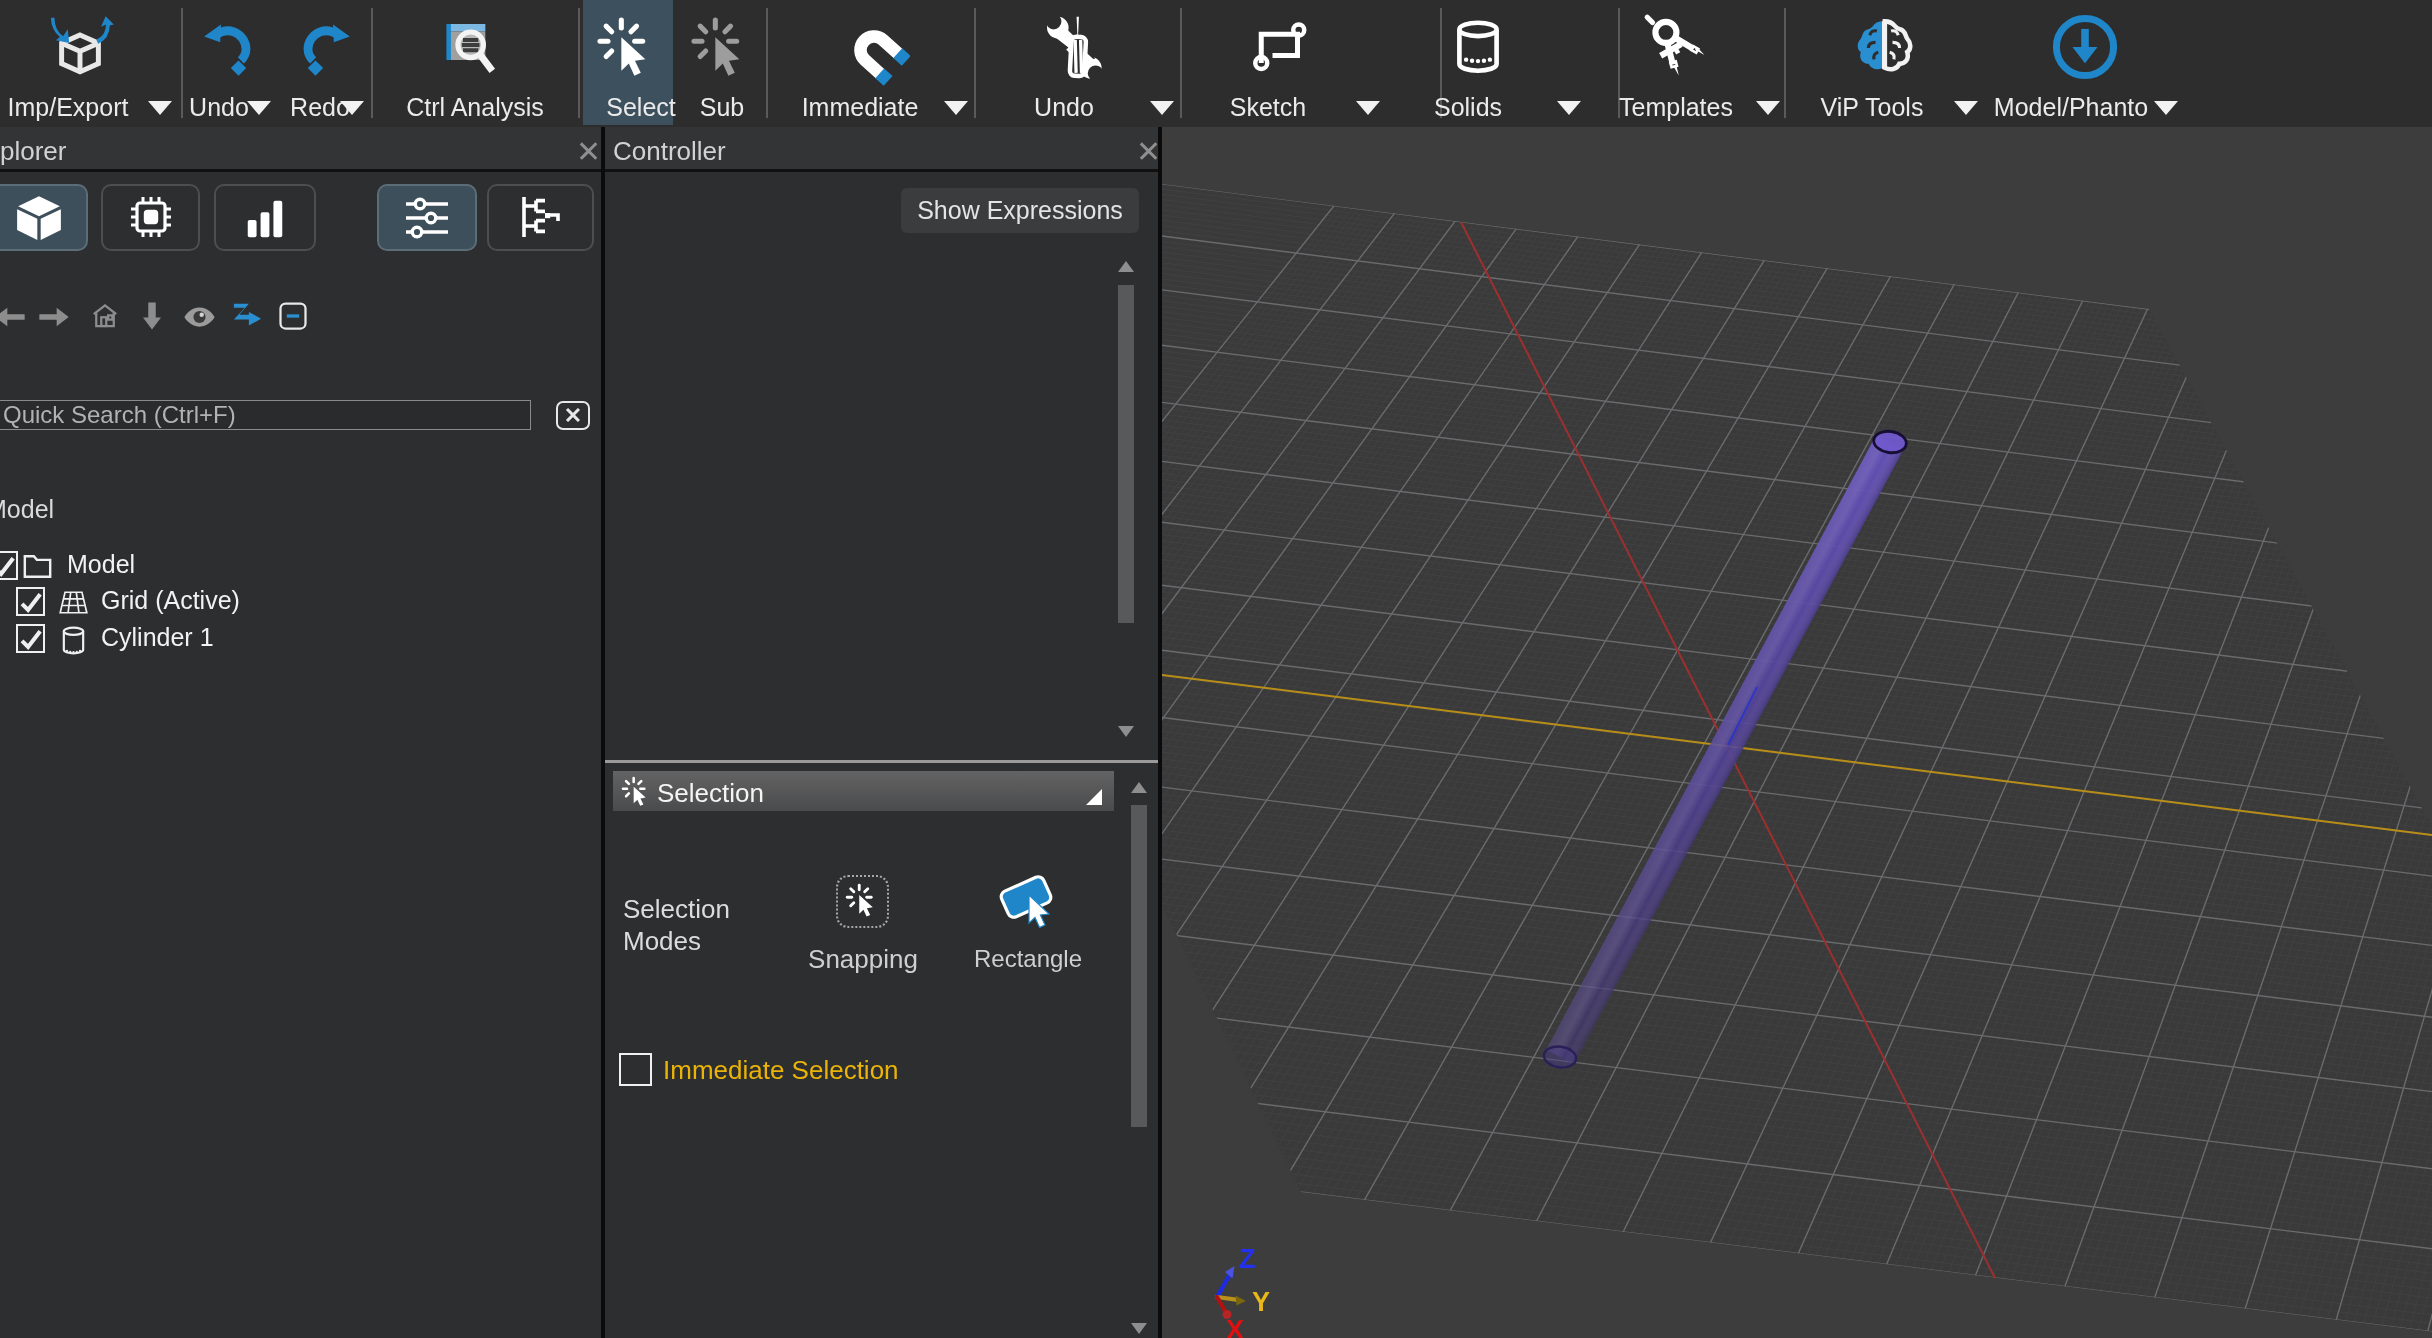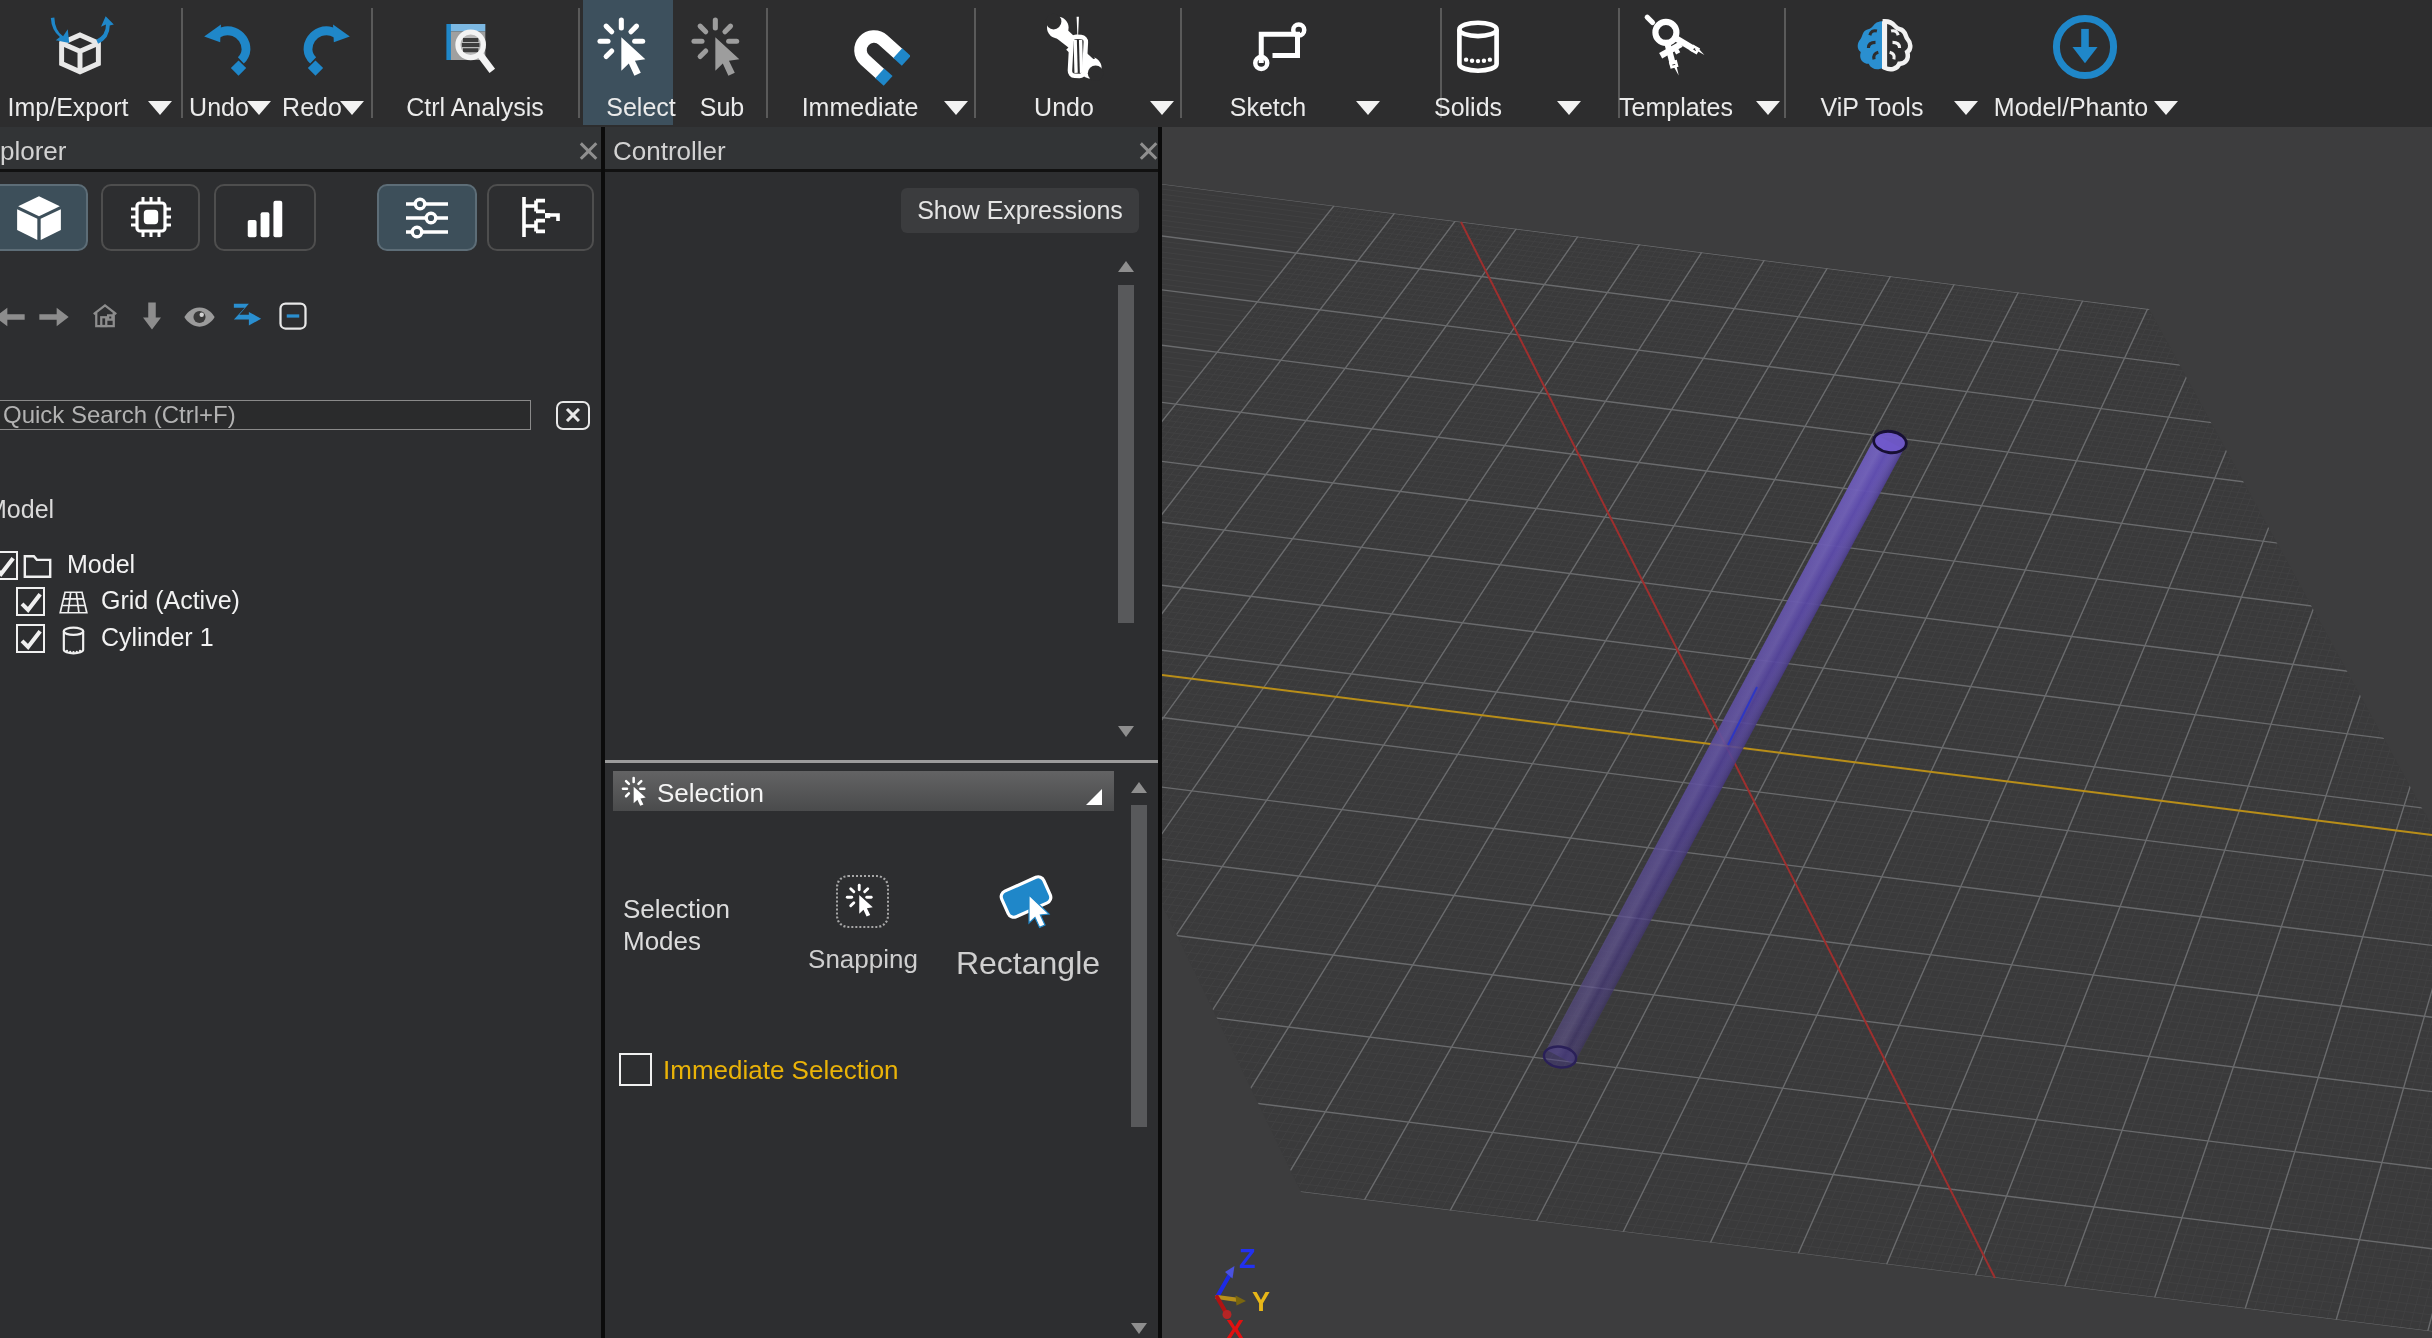--- a/index.html
+++ b/index.html
@@ -54,21 +54,21 @@
     <rect x="13.2" y="17.3" width="4.2" height="4.2" transform="rotate(45 15.3 19.4)" fill="#1f87c9"></rect>
   </svg>
   <div class="tbl" style="left:219px">Undo</div>
   <div class="tba" style="left:259px"></div>
 
   <svg class="tbi" style="left:324px;top:18px" width="62" height="62" viewBox="0 0 24 24">
     <path d="M18.5 7.5 A 7.2 7.2 0 0 0 5.8 12.2 A 6.2 6.2 0 0 0 7.8 16.4" fill="none" stroke="#1f87c9" stroke-width="3.4"></path>
     <path d="M15.5 2.5 L15.8 9.4 L22 7.2 Z" fill="#1f87c9"></path>
     <rect x="6.6" y="17.3" width="4.2" height="4.2" transform="rotate(45 8.7 19.4)" fill="#1f87c9"></rect>
   </svg>
-  <div class="tbl" style="left:312px">Redo</div>
+  <div class="tbl" style="left:320px">Redo</div>
   <div class="tba" style="left:352px"></div>
   <div class="tbs" style="left:371px"></div>
 
   <svg class="tbi" style="left:472px;top:16px" width="64" height="64" viewBox="0 0 24 24">
     <rect x="3.5" y="3" width="13.5" height="2.8" fill="#7cb8e2"></rect>
     <rect x="3.5" y="5.8" width="13.5" height="10.7" fill="#a0a0a0"></rect>
     <rect x="2.4" y="3" width="1.7" height="13.5" fill="#1f87c9"></rect>
     <circle cx="11.5" cy="10.8" r="4.8" fill="#b9b9b9"></circle>
     <g fill="none" stroke="#3d3d3d" stroke-width="1.5">
           <path d="M8.6 9 h5.8 M8.2 10.9 h6.6 M8.6 12.8 h5.8"></path>
@@ -363,21 +363,21 @@
           <line x1="14.5" y1="9.5" x2="17.5" y2="9.5"></line>
     </g>
     <path d="M9.5 8 L18.5 16.2 L14.6 16.8 L16.8 21.3 L14.4 22.4 L12.3 17.8 L9.5 20.5 Z" fill="#ffffff"></path>
   </svg>
   <div class="abs" style="left:258px;top:817px;font-size:26px;color:#cfcfcf;transform:translateX(-50%)">Snapping</div>
 
   <svg class="abs" style="left:394px;top:744px" width="62" height="60" viewBox="0 0 31 30">
     <rect x="2" y="6" width="23" height="14" rx="3" fill="#1f87c9" stroke="#ffffff" stroke-width="1.6" transform="rotate(-24 13.5 13)"></rect>
     <path d="M15 12 L25 21.5 L20.7 22 L23 27 L20.3 28.2 L18 23.2 L15 26 Z" fill="#ffffff" stroke="#1f87c9" stroke-width="0.6"></path>
   </svg>
-  <div class="abs" style="left:423px;top:818px;font-size:32px;color:#cfcfcf;transform:translateX(-50%)">Rectangle</div>
+  <div class="abs" style="left:423px;top:818px;font-size:24px;color:#cfcfcf;transform:translateX(-50%)">Rectangle</div>
 
   <div class="cb" style="left:14px;top:926px;width:33px;height:33px"></div>
   <div class="abs" style="left:58px;top:928px;font-size:26px;color:#eab308">Immediate Selection</div>
 </div>
 <div class="vdiv" style="left:1158px"></div>
 
 <div class="viewport">
 <svg id="vpsvg" width="1270" height="1211" viewBox="1162 127 1270 1211">
 <defs>
 <clipPath id="pclip">

